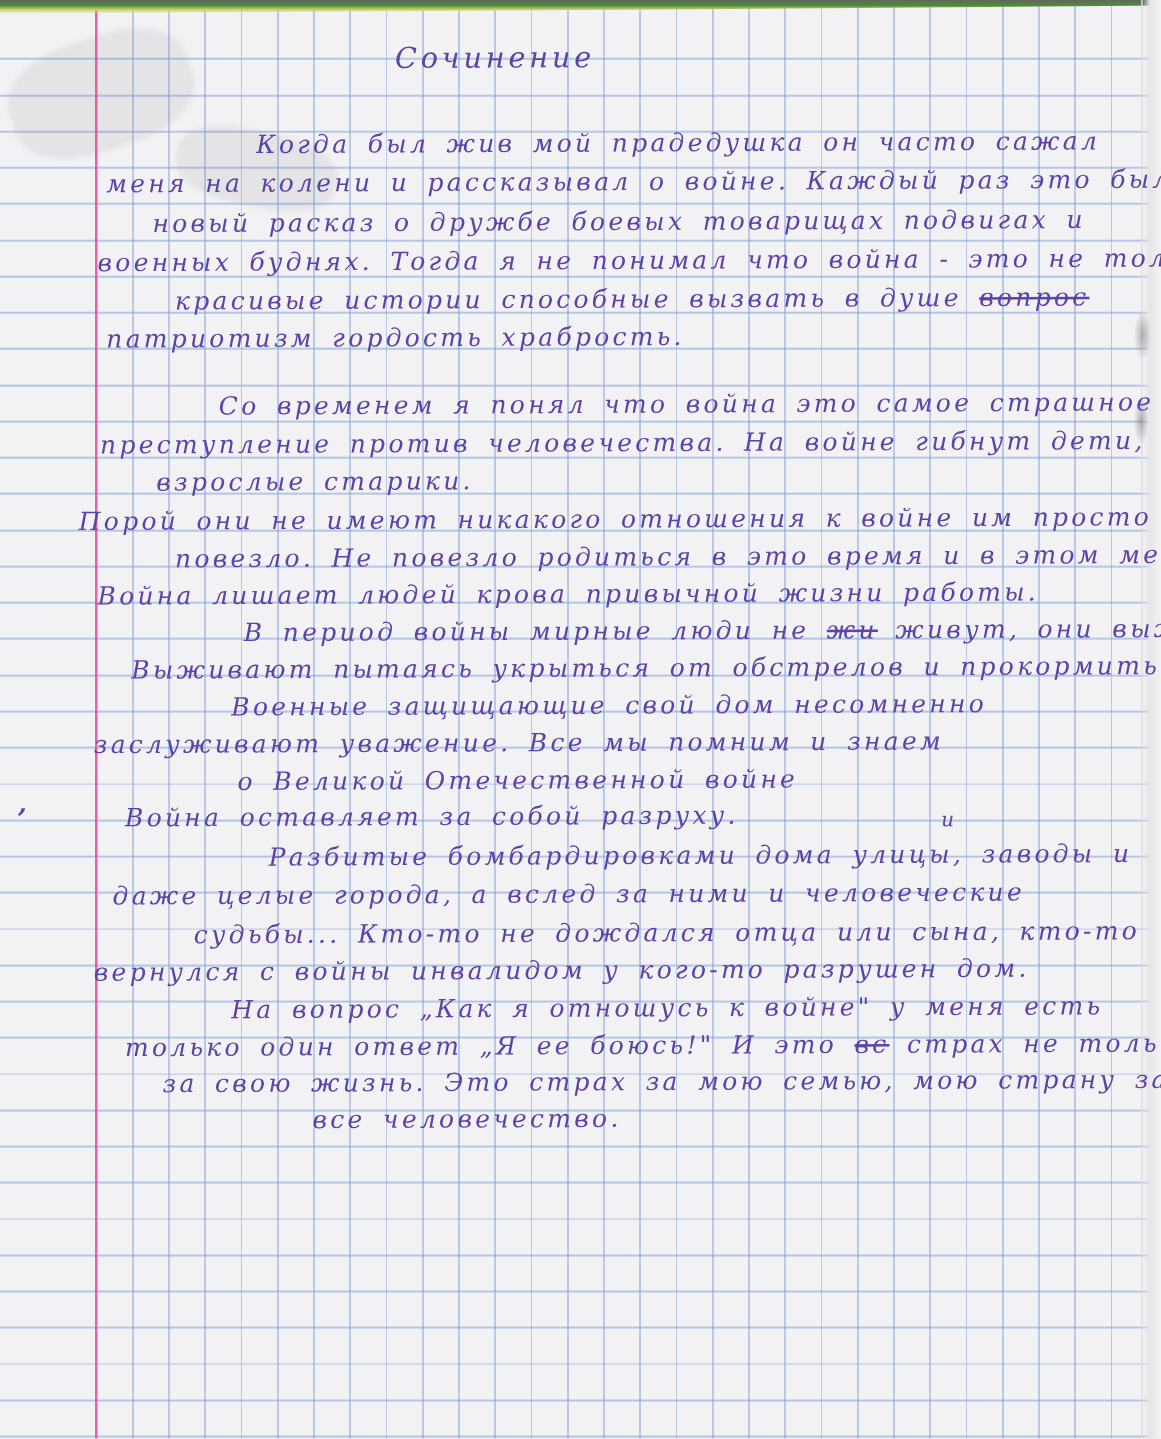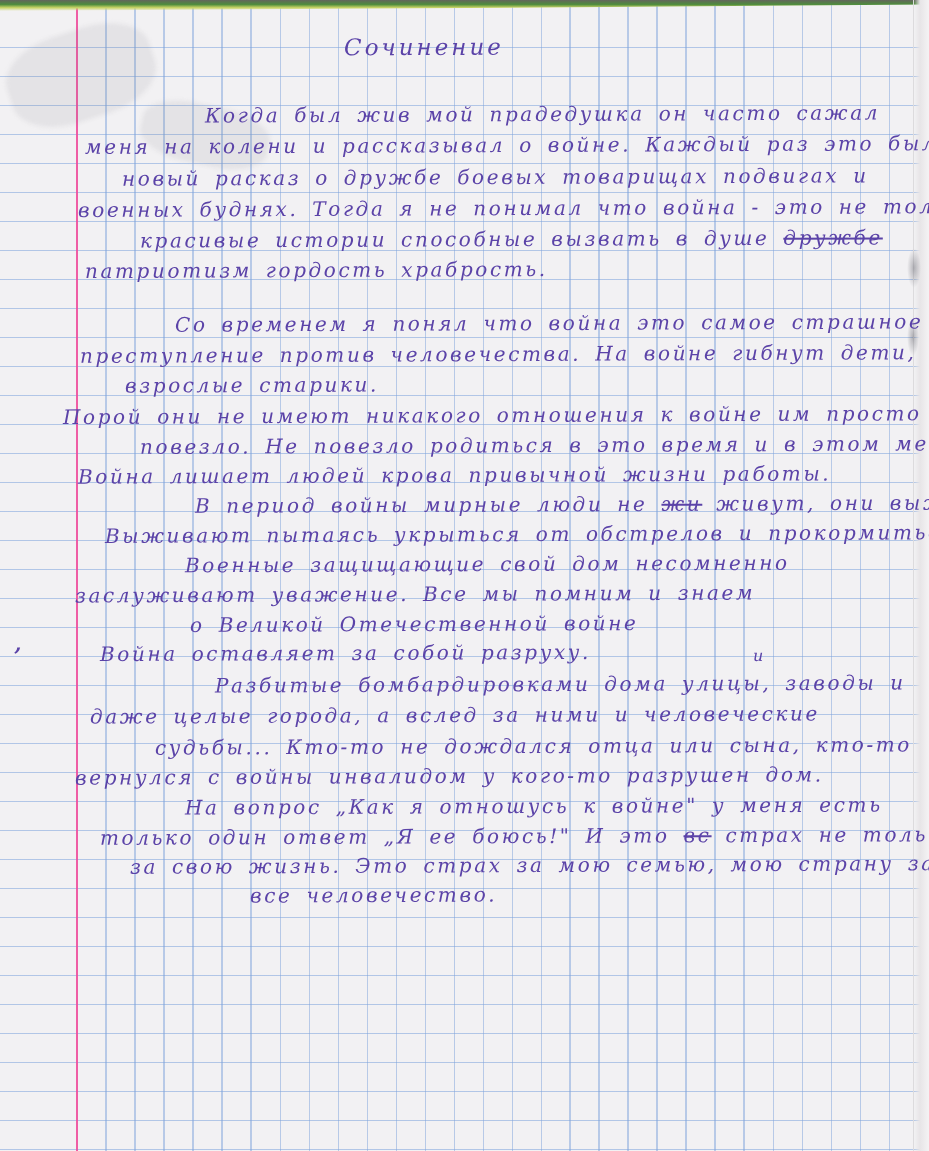--- a/index.html
+++ b/index.html
@@ -80,27 +80,27 @@
   <div class="vlines"></div>
   <div class="margin-line"></div>
   <div class="top-edge"></div>
   <div class="right-edge"></div>
 
   <div class="edge-smudge" style="right:8px;top:248px;width:14px;height:40px"></div>
   <div class="edge-smudge" style="right:10px;top:318px;width:12px;height:38px"></div>
   <div class="pencil-smudge" style="left:6px;top:30px;width:150px;height:90px;transform:rotate(-18deg)"></div>
   <div class="pencil-smudge" style="left:140px;top:105px;width:130px;height:60px;transform:rotate(12deg)"></div>
 
-  <div class="hw title" style="left:344px;top:34px"><span>Сочинение</span></div>
+  <div class="hw title" style="left:316px;top:34px"><span>Сочинение</span></div>
 
   <div class="hw" style="left:205px;top:101px"><span>Когда был жив мой прадедушка он часто сажал</span></div>
   <div class="hw" style="left:85px;top:132px"><span>меня на колени и рассказывал о войне. Каждый раз это был</span></div>
   <div class="hw" style="left:122px;top:164px"><span>новый расказ о дружбе боевых товарищах подвигах и</span></div>
   <div class="hw" style="left:78px;top:195px"><span>военных буднях. Тогда я не понимал что война - это не только</span></div>
-  <div class="hw" style="left:140px;top:226px"><span>красивые истории способные вызвать в душе </span><span class="struck">дружбе</span></div>
+  <div class="hw" style="left:140px;top:226px"><span>красивые истории способные вызвать в душе </span><span class="struck">вопрос</span></div>
   <div class="hw" style="left:85px;top:257px"><span>патриотизм гордость храбрость.</span></div>
 
   <div class="hw" style="left:175px;top:310px"><span>Со временем я понял что война это самое страшное</span></div>
   <div class="hw" style="left:80px;top:341px"><span>преступление против человечества. На войне гибнут дети,</span></div>
   <div class="hw" style="left:125px;top:372px"><span>взрослые старики.</span></div>
   <div class="hw" style="left:63px;top:402px"><span>Порой они не имеют никакого отношения к войне им просто не</span></div>
   <div class="hw" style="left:140px;top:432px"><span>повезло. Не повезло родиться в это время и в этом месте.</span></div>
   <div class="hw" style="left:78px;top:462px"><span>Война лишает людей крова привычной жизни работы.</span></div>
   <div class="hw" style="left:195px;top:491px"><span>В период войны мирные люди не </span><span class="struck">жи</span><span> живут, они выживают.</span></div>
   <div class="hw" style="left:105px;top:521px"><span>Выживают пытаясь укрыться от обстрелов и прокормиться.</span></div>

